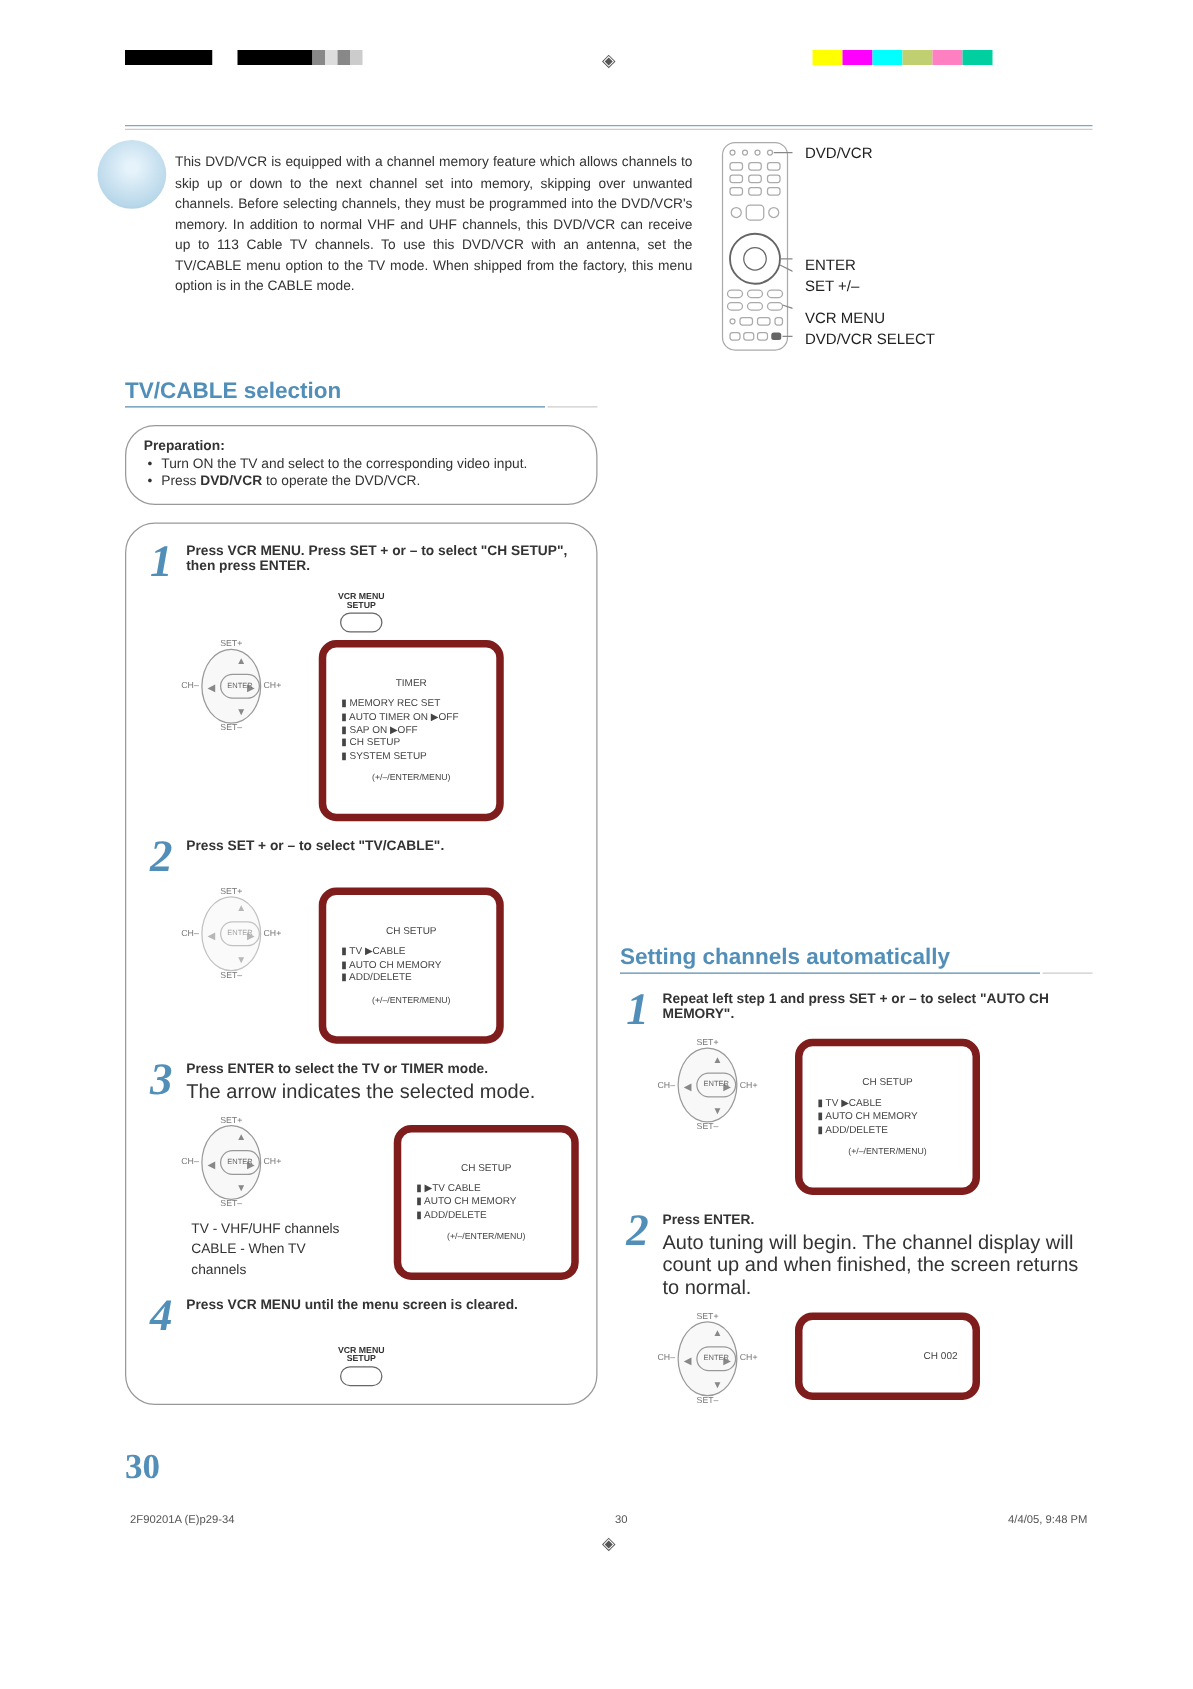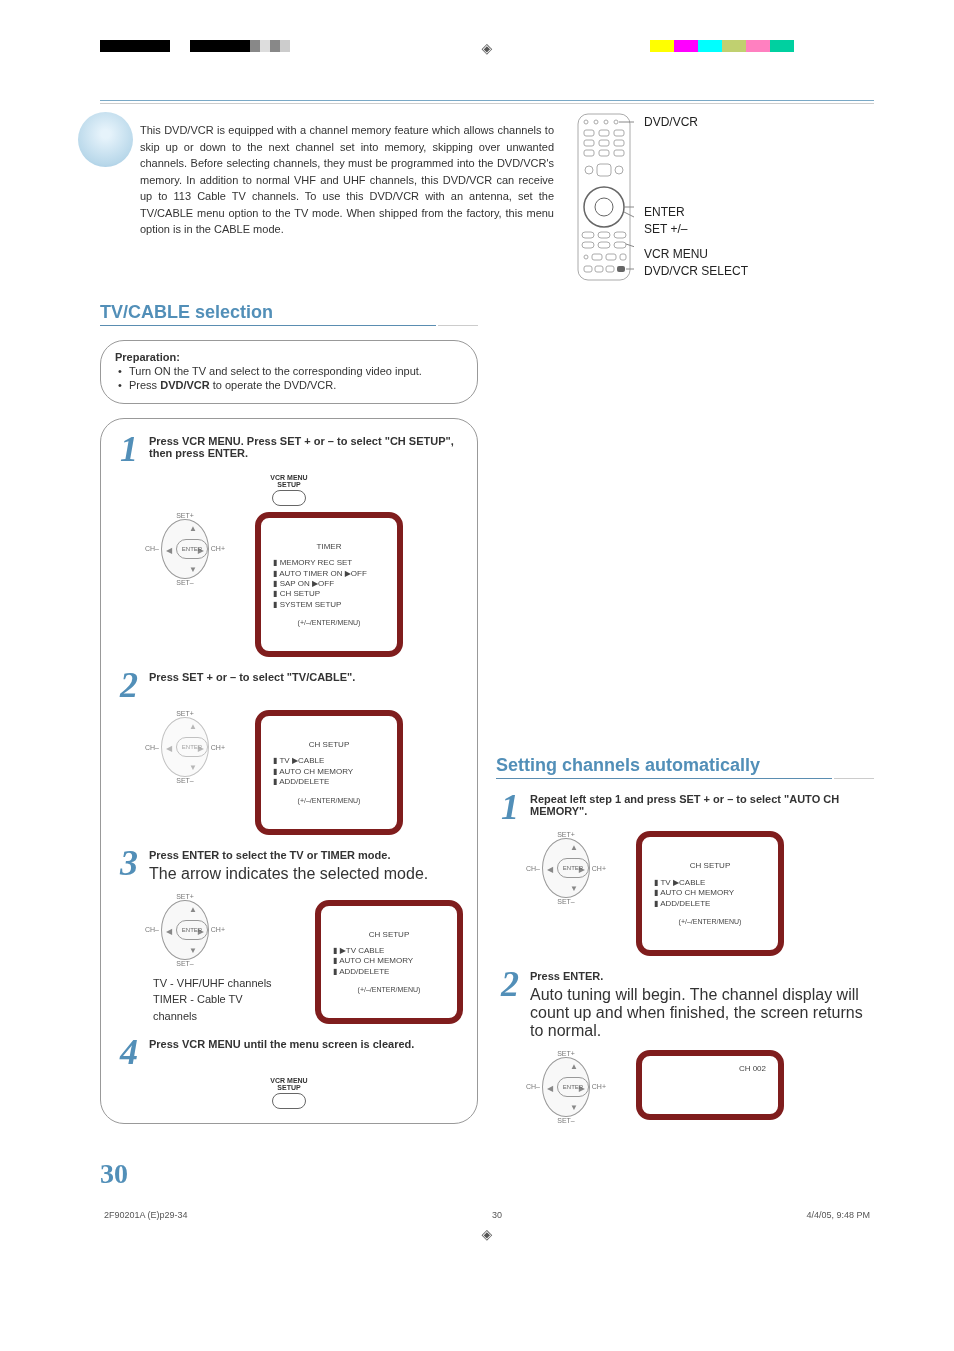--- a/index.html
+++ b/index.html
@@ -257,21 +257,21 @@
                     <div class="arrow left">◀</div>
                     <div class="arrow right">▶</div>
                     <div class="center">ENTER</div>
                   </div>
                 <span class="pad-lbl">CH+</span>
               </div>
               <div class="pad-lbl">SET–</div>
             </div>
             <div class="mode-desc">
               <div>TV       - VHF/UHF channels</div>
-              <div>TIMER  - Cable TV channels</div>
+              <div>CABLE  - When TV channels</div>
             </div>
           </div>
           <div class="screen-box">
             <div class="title-row2">CH SETUP</div>
             <div>▮ <span>▶TV   CABLE</span></div>
             <div>▮ <span>AUTO CH MEMORY</span></div>
             <div>▮ <span>ADD/DELETE</span></div>
             <div class="hint">(+/–/ENTER/MENU)</div>
           </div>
         </div>
@@ -342,21 +342,21 @@
                 <div class="arrow down">▼</div>
                 <div class="arrow left">◀</div>
                 <div class="arrow right">▶</div>
                 <div class="center">ENTER</div>
               </div>
             <span class="pad-lbl">CH+</span>
           </div>
           <div class="pad-lbl">SET–</div>
         </div>
         <div class="screen-box" style="min-height:70px; position:relative;">
-          <div style="position:absolute; top:8px; right:12px;">CH 002</div>
+          <div style="position:absolute; top:24px; right:12px;">CH 002</div>
         </div>
       </div>
     </div>
   </div>
 
   <div class="page-num">30</div>
 
   <div class="footer">
     <span>2F90201A (E)p29-34</span>
     <span>30</span>

